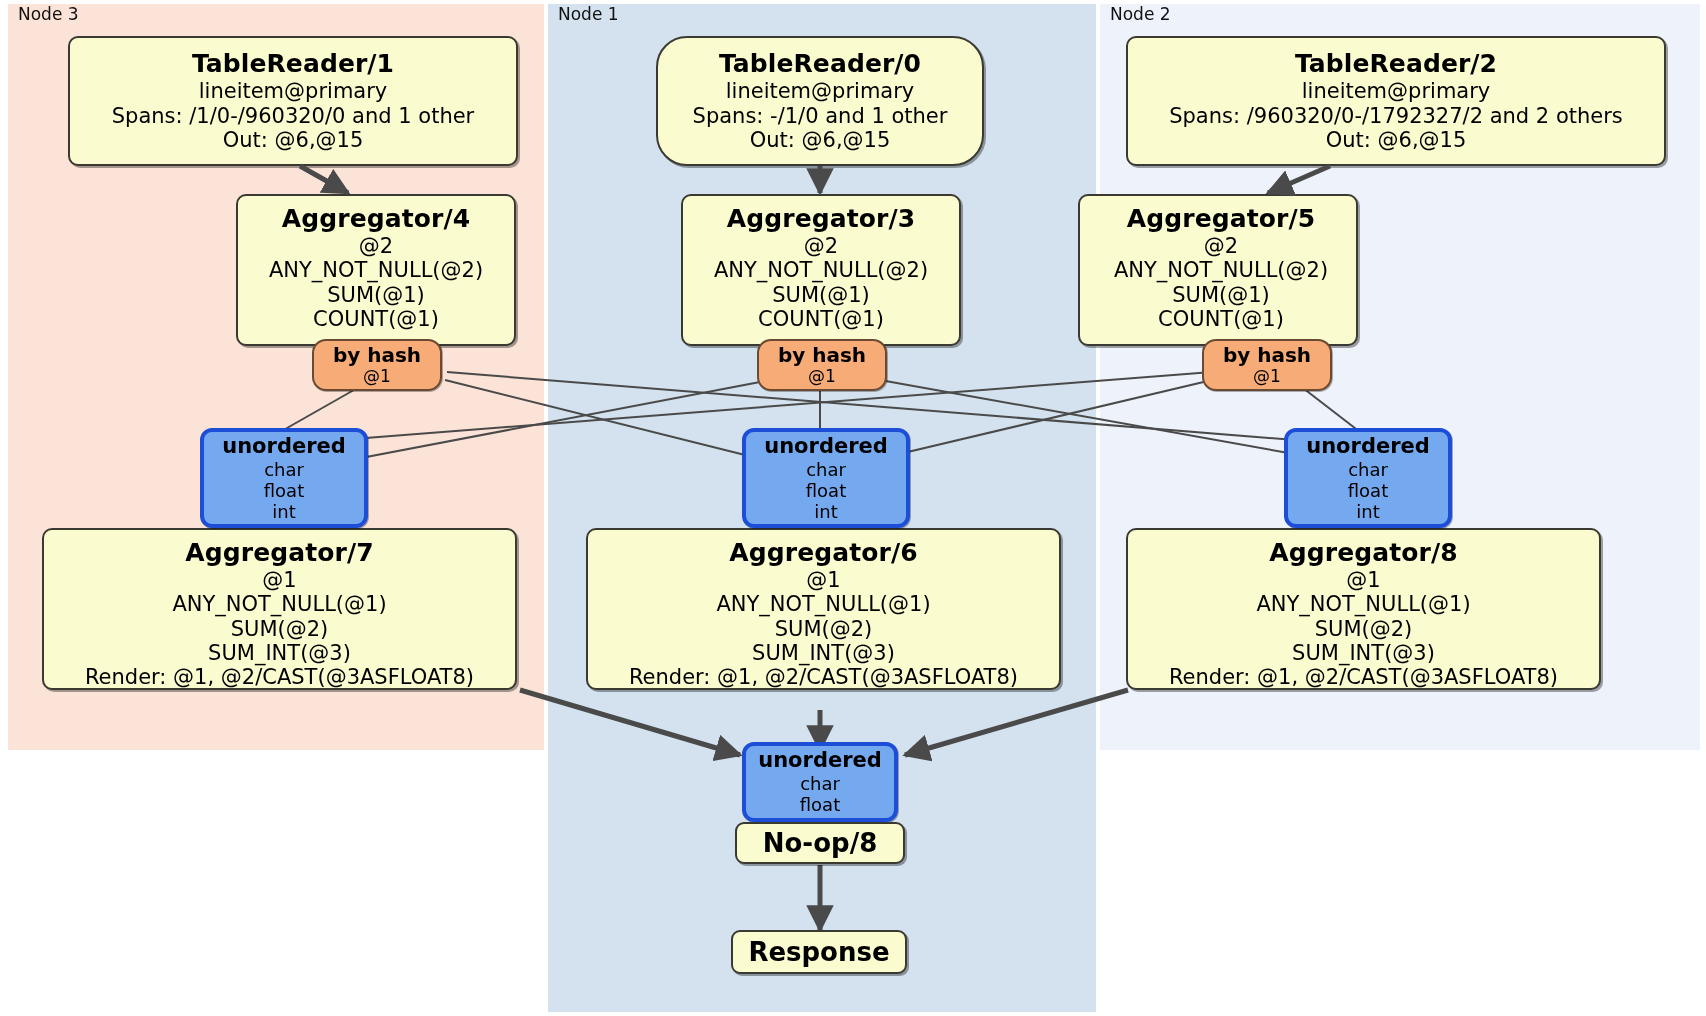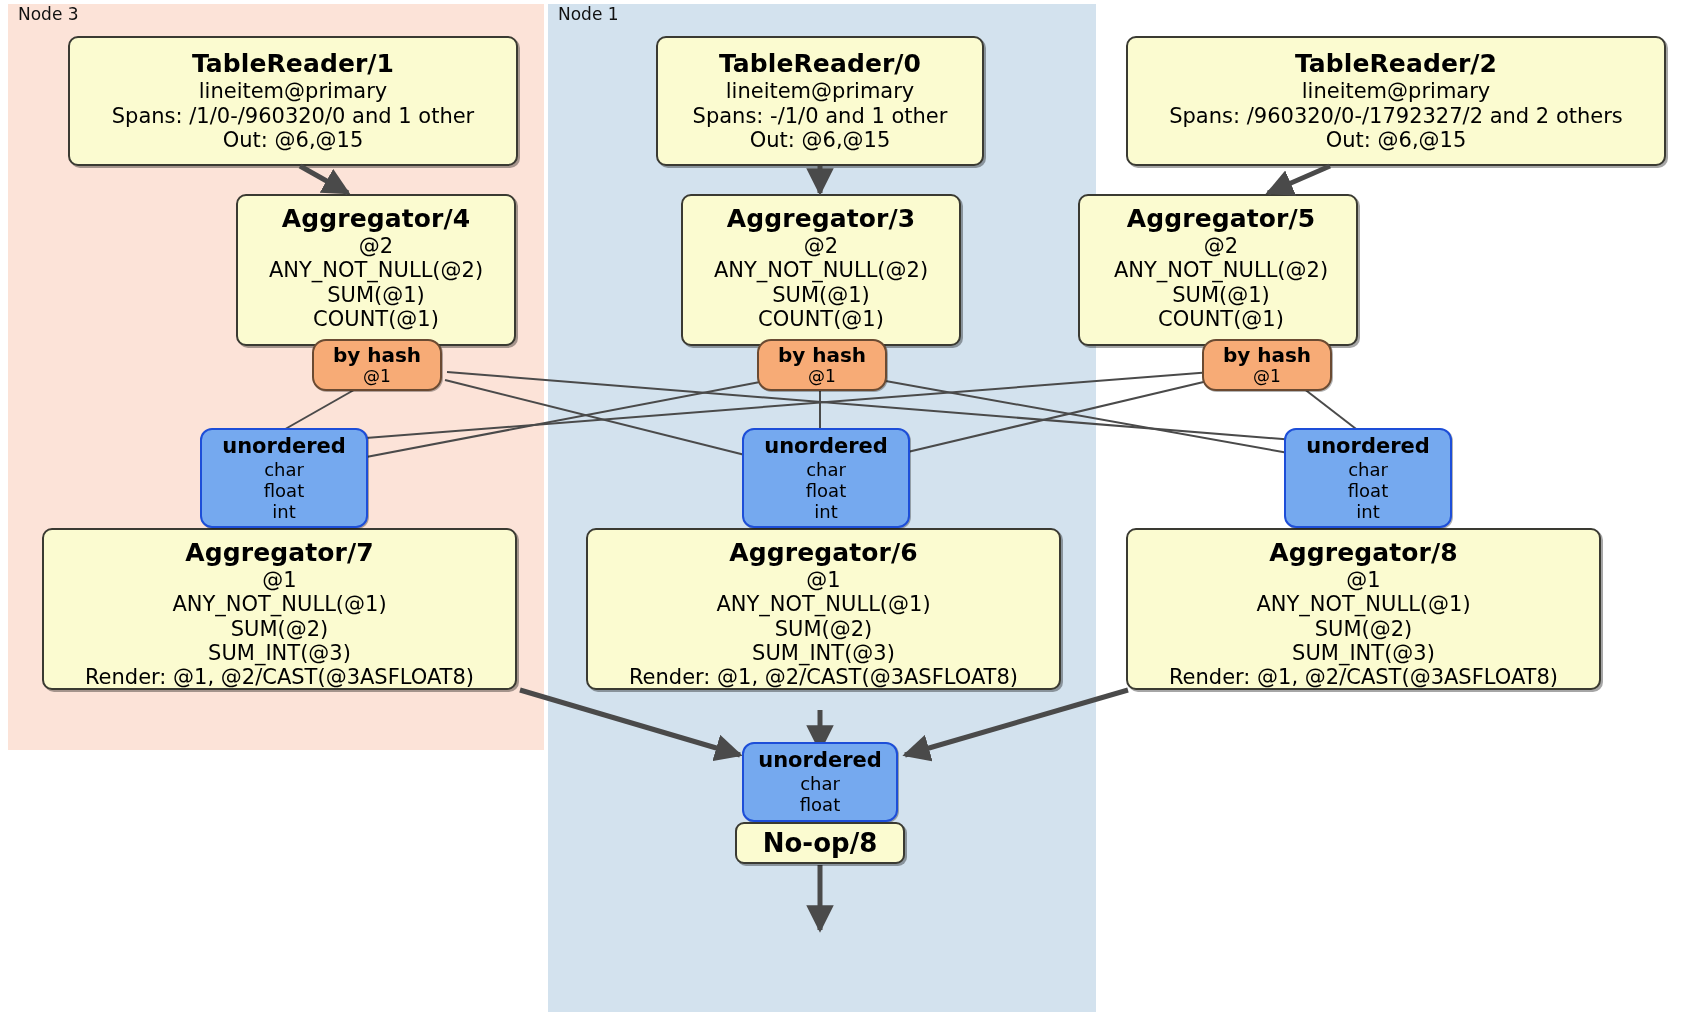--- a/index.html
+++ b/index.html
@@ -35,21 +35,21 @@
 
   .router-hash{
     background:#f7ab76;border:2px solid #6a4a32;border-radius:14px;
     font-size:17px;color:#000;z-index:6;
     box-shadow:1px 1px 0 rgba(0,0,0,.3);
   }
   .router-hash .title{font-weight:bold;font-size:20px;}
   .router-hash .line{font-size:17px;}
 
   .router-unordered{
-    background:#75a9ef;border:2px solid #1d4ed8;border-radius:12px;
+    background:#75a9ef;border:4px solid #1d4ed8;border-radius:12px;
     font-size:18px;color:#000;z-index:6;
     box-shadow:1px 1px 0 rgba(0,0,0,.3);
   }
   .router-unordered .title{font-weight:bold;font-size:21px;margin-bottom:2px;}
   .router-unordered .line{font-size:18px;}
 
   .small-proc{
     background:#fbfbd0;border:2px solid #3a3a32;border-radius:9px;
     box-shadow:2px 2px 0 rgba(0,0,0,.35);
     font-weight:bold;font-size:26px;color:#000;z-index:7;
@@ -61,20 +61,23 @@
 </head>
 <body>
 
 <div id="canvas">
 
   <div class="node-panel" id="panel-node3">
     <div class="node-label">Node 3</div>
   </div>
   <div class="node-panel" id="panel-node1">
     <div class="node-label">Node 1</div>
+  </div>
+  <div class="node-panel" id="panel-node2">
+    <div class="node-label">Node 2</div>
   </div>
 
   <svg id="edges">
     <defs>
       <marker id="arrow" viewBox="0 0 10 10" refX="9" refY="5" markerWidth="5.5" markerHeight="5.5" orient="auto-start-reverse">
         <path d="M 0 0 L 10 5 L 0 10 z" fill="#4a4a4a"></path>
       </marker>
     </defs>
 
     <line x1="300" y1="166" x2="348" y2="193" stroke="#4a4a4a" stroke-width="5" marker-end="url(#arrow)"></line>
@@ -100,21 +103,21 @@
     <line x1="820" y1="865" x2="820" y2="930" stroke="#4a4a4a" stroke-width="5" marker-end="url(#arrow)"></line>
   </svg>
 
   <div class="box proc" style="left:68px;top:36px;width:450px;height:130px;">
     <div class="title">TableReader/1</div>
     <div class="line">lineitem@primary</div>
     <div class="line">Spans: /1/0-/960320/0 and 1 other</div>
     <div class="line">Out: @6,@15</div>
   </div>
 
-  <div class="box proc" style="left:656px;top:36px;width:328px;height:130px;">
+  <div class="box proc" style="left:656px;top:36px;width:328px;height:130px;border-radius:31px;">
     <div class="title">TableReader/0</div>
     <div class="line">lineitem@primary</div>
     <div class="line">Spans: -/1/0 and 1 other</div>
     <div class="line">Out: @6,@15</div>
   </div>
 
   <div class="box proc" style="left:1126px;top:36px;width:540px;height:130px;">
     <div class="title">TableReader/2</div>
     <div class="line">lineitem@primary</div>
     <div class="line">Spans: /960320/0-/1792327/2 and 2 others</div>
@@ -211,14 +214,17 @@
   <div class="box router-unordered" style="left:742px;top:742px;width:156px;height:80px;">
     <div class="title">unordered</div>
     <div class="line">char</div>
     <div class="line">float</div>
   </div>
 
   <div class="box small-proc" style="left:735px;top:822px;width:170px;height:42px;">
     <div>No-op/8</div>
   </div>
 
+  <div class="box small-proc" style="left:731px;top:930px;width:176px;height:44px;">
+    <div>Response</div>
+  </div>
 
 </div>
 
 </body></html>

